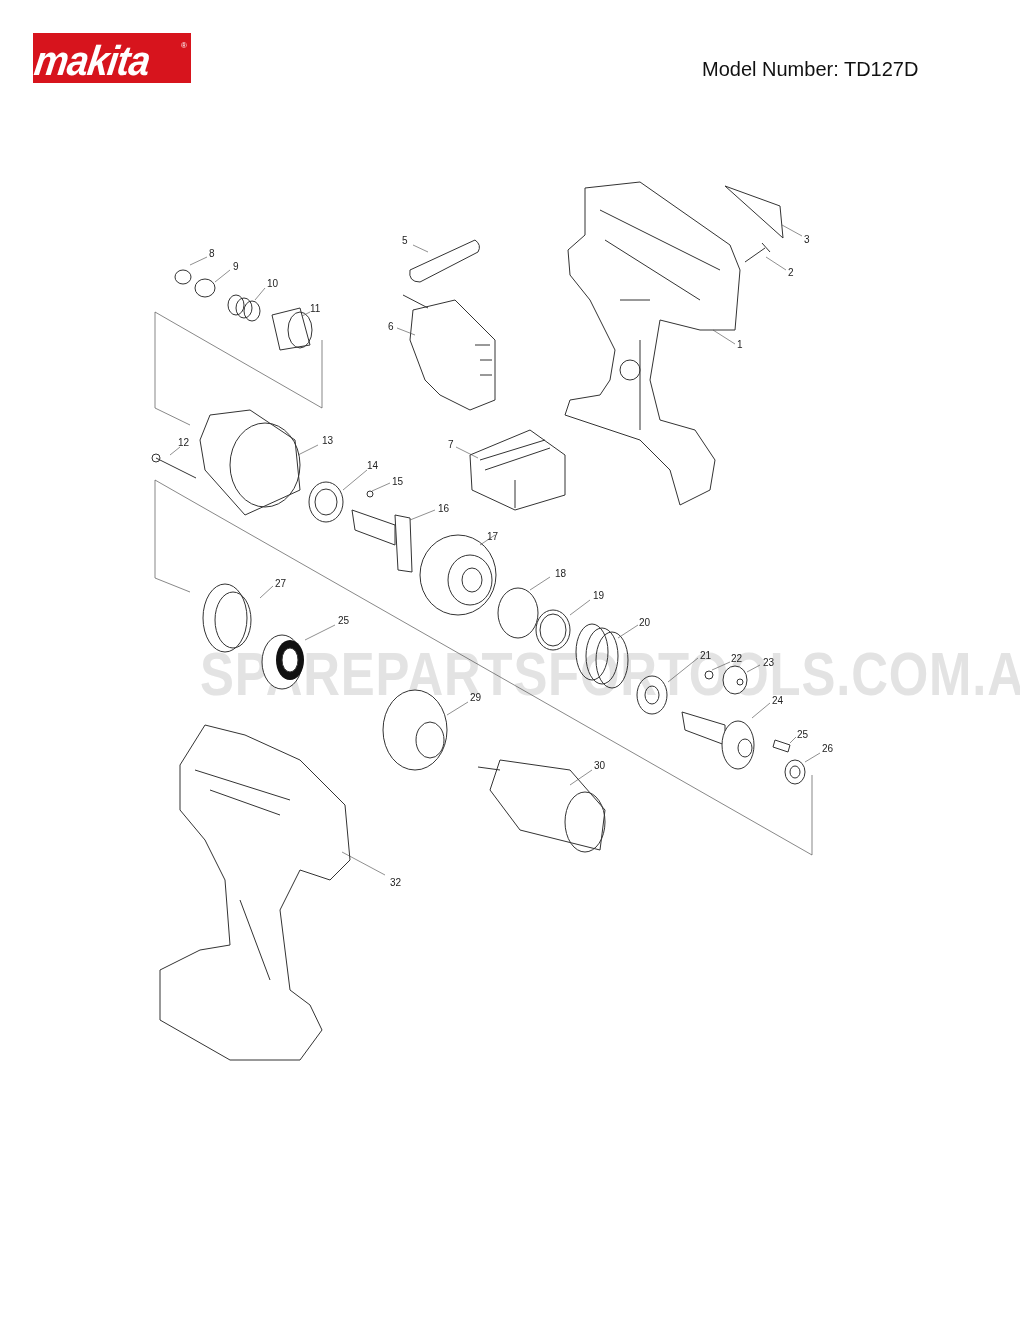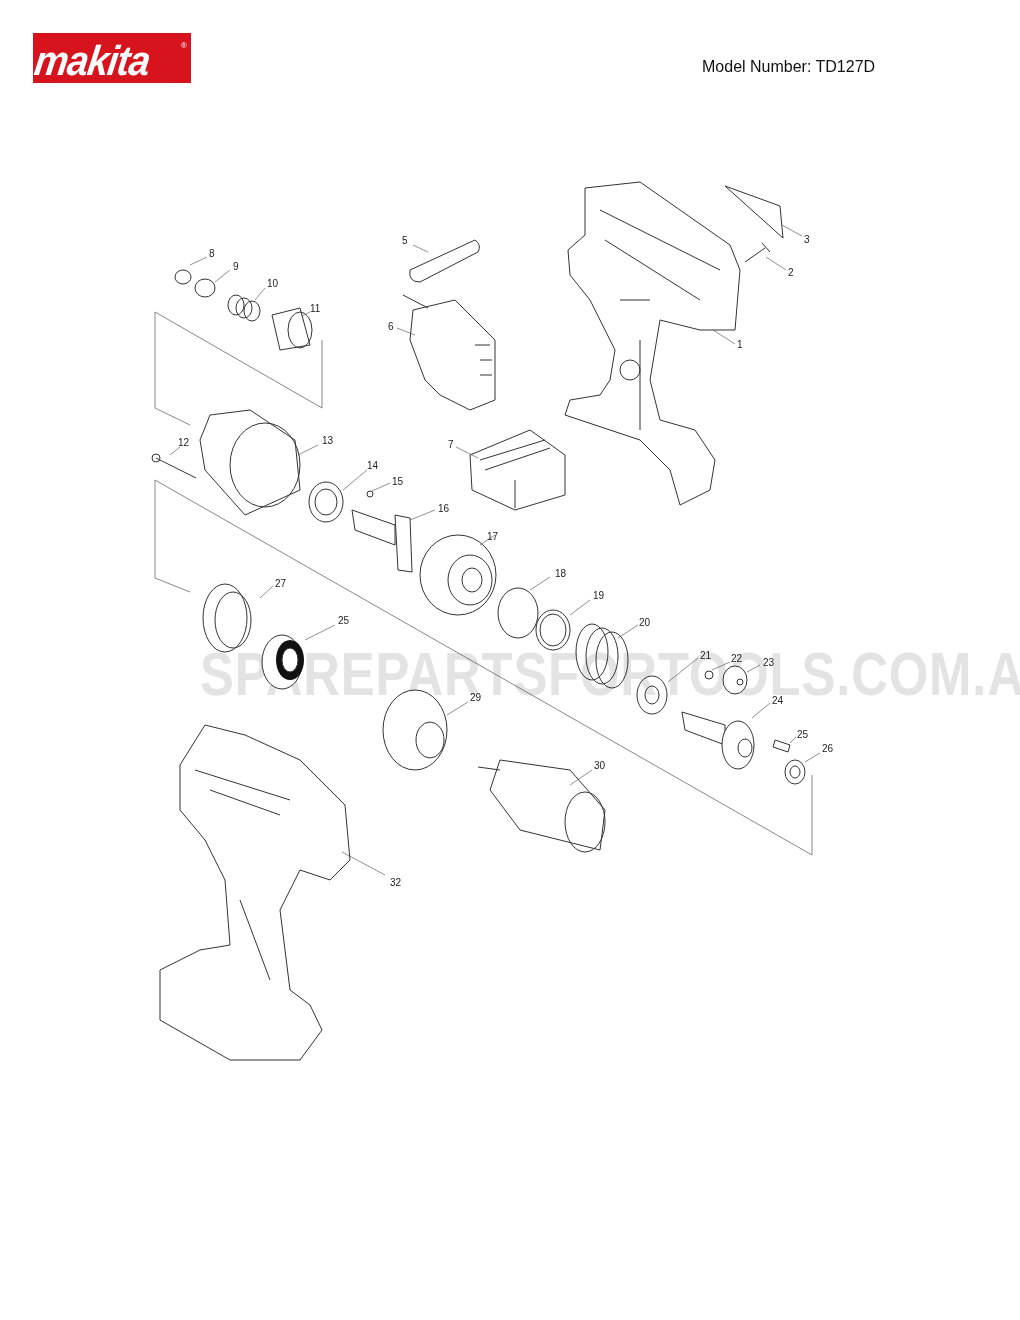--- a/index.html
+++ b/index.html
@@ -1,20 +1,20 @@
 <!DOCTYPE html>
 <html><head>
   <meta charset="utf-8">
   <style>
     html, body { margin: 0; padding: 0; background: #ffffff; }
     body { width: 1020px; height: 1320px; position: relative; overflow: hidden; font-family: "Liberation Sans", sans-serif; }
     .logo { position: absolute; left: 33px; top: 33px; width: 158px; height: 50px; background: #d7141d; }
     .logo-text { position: absolute; left: 2px; top: 8px; font-family: "Liberation Sans", sans-serif; font-weight: bold; font-style: italic; font-size: 38px; color: #ffffff; letter-spacing: -1px; transform: skewX(-8deg) scaleY(1.1); line-height: 40px; }
     .logo-reg { position: absolute; right: 4px; top: 8px; font-size: 8px; color: #ffffff; }
-    .model { position: absolute; left: 702px; top: 58px; font-size: 16px; color: #111111; }
+    .model { position: absolute; left: 702px; top: 58px; font-size: 20px; color: #111111; }
     .watermark { position: absolute; left: 200px; top: 638px; font-family: "Liberation Sans", sans-serif; font-weight: bold; font-size: 62px; color: #e3e3e3; letter-spacing: 1px; transform: scaleX(0.82); transform-origin: left top; white-space: nowrap; z-index: 0; }
     svg.diagram { position: absolute; left: 0; top: 0; width: 1020px; height: 1320px; z-index: 1; }
     svg text { font-family: "Liberation Sans", sans-serif; font-size: 10px; fill: #222; }
     .part { fill: none; stroke: #333; stroke-width: 1; }
     .partf { fill: #fff; stroke: #333; stroke-width: 1; }
     .lead { stroke: #444; stroke-width: 0.6; fill: none; }
     .frame { stroke: #555; stroke-width: 0.7; fill: none; }
   </style>
 </head>
 <body>

